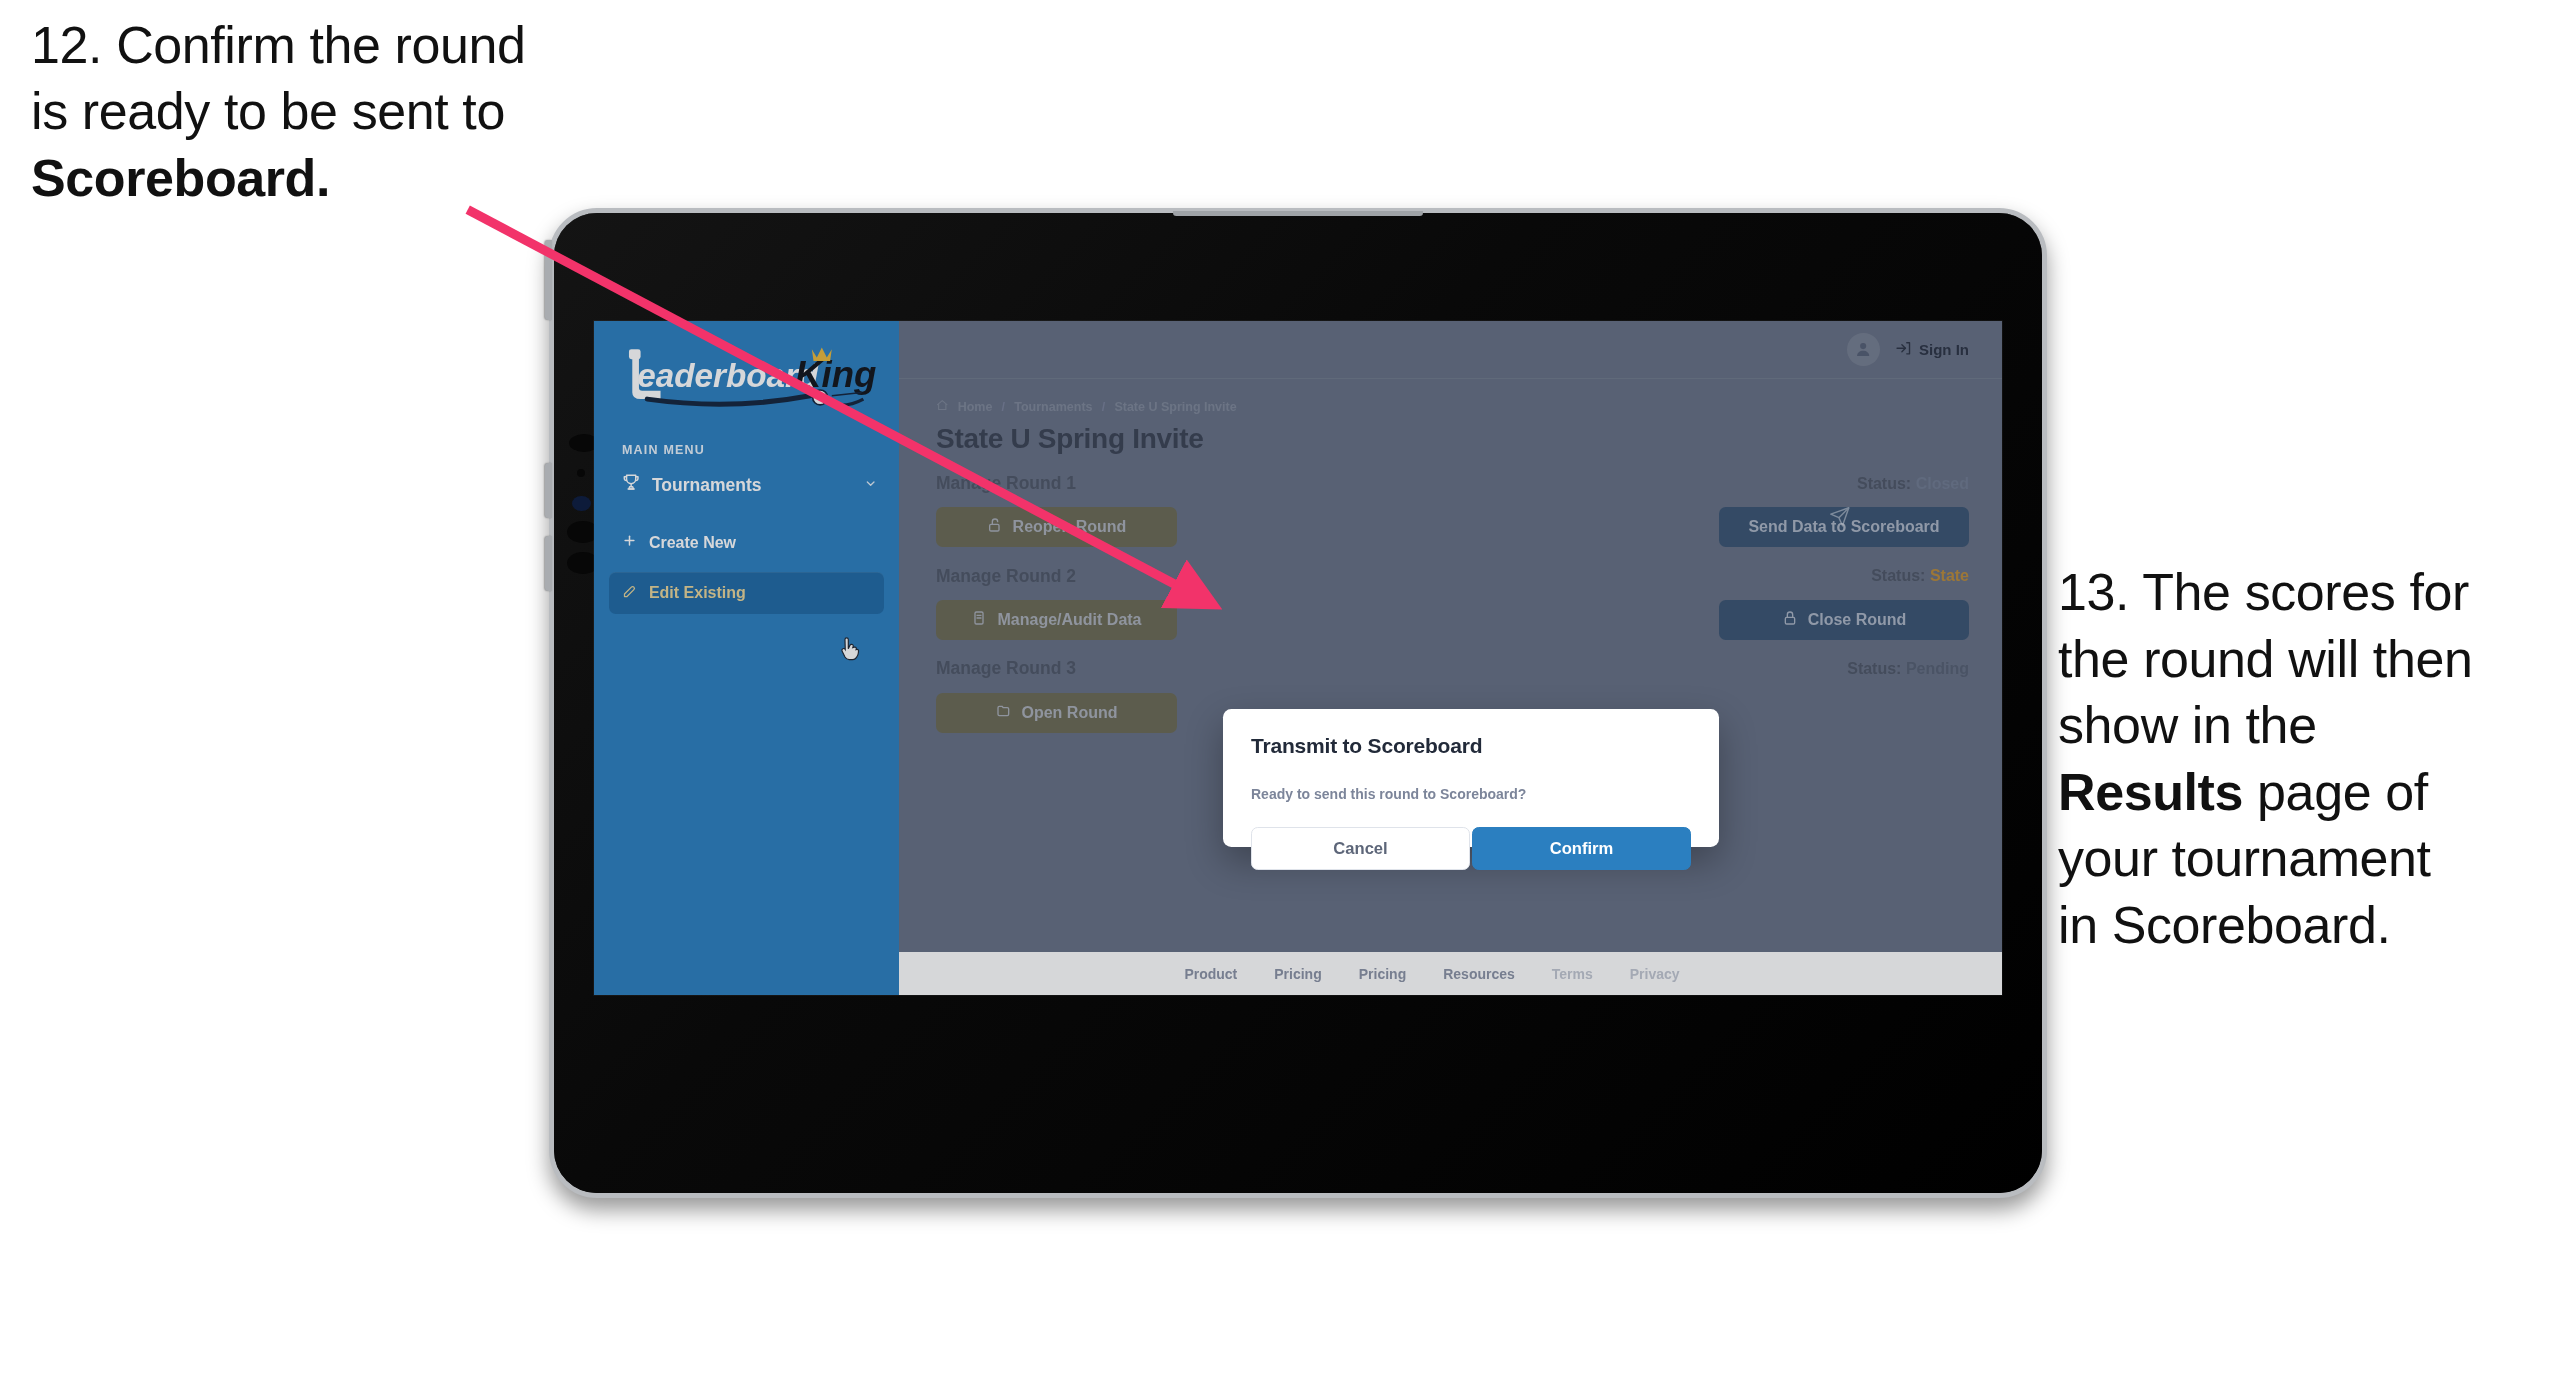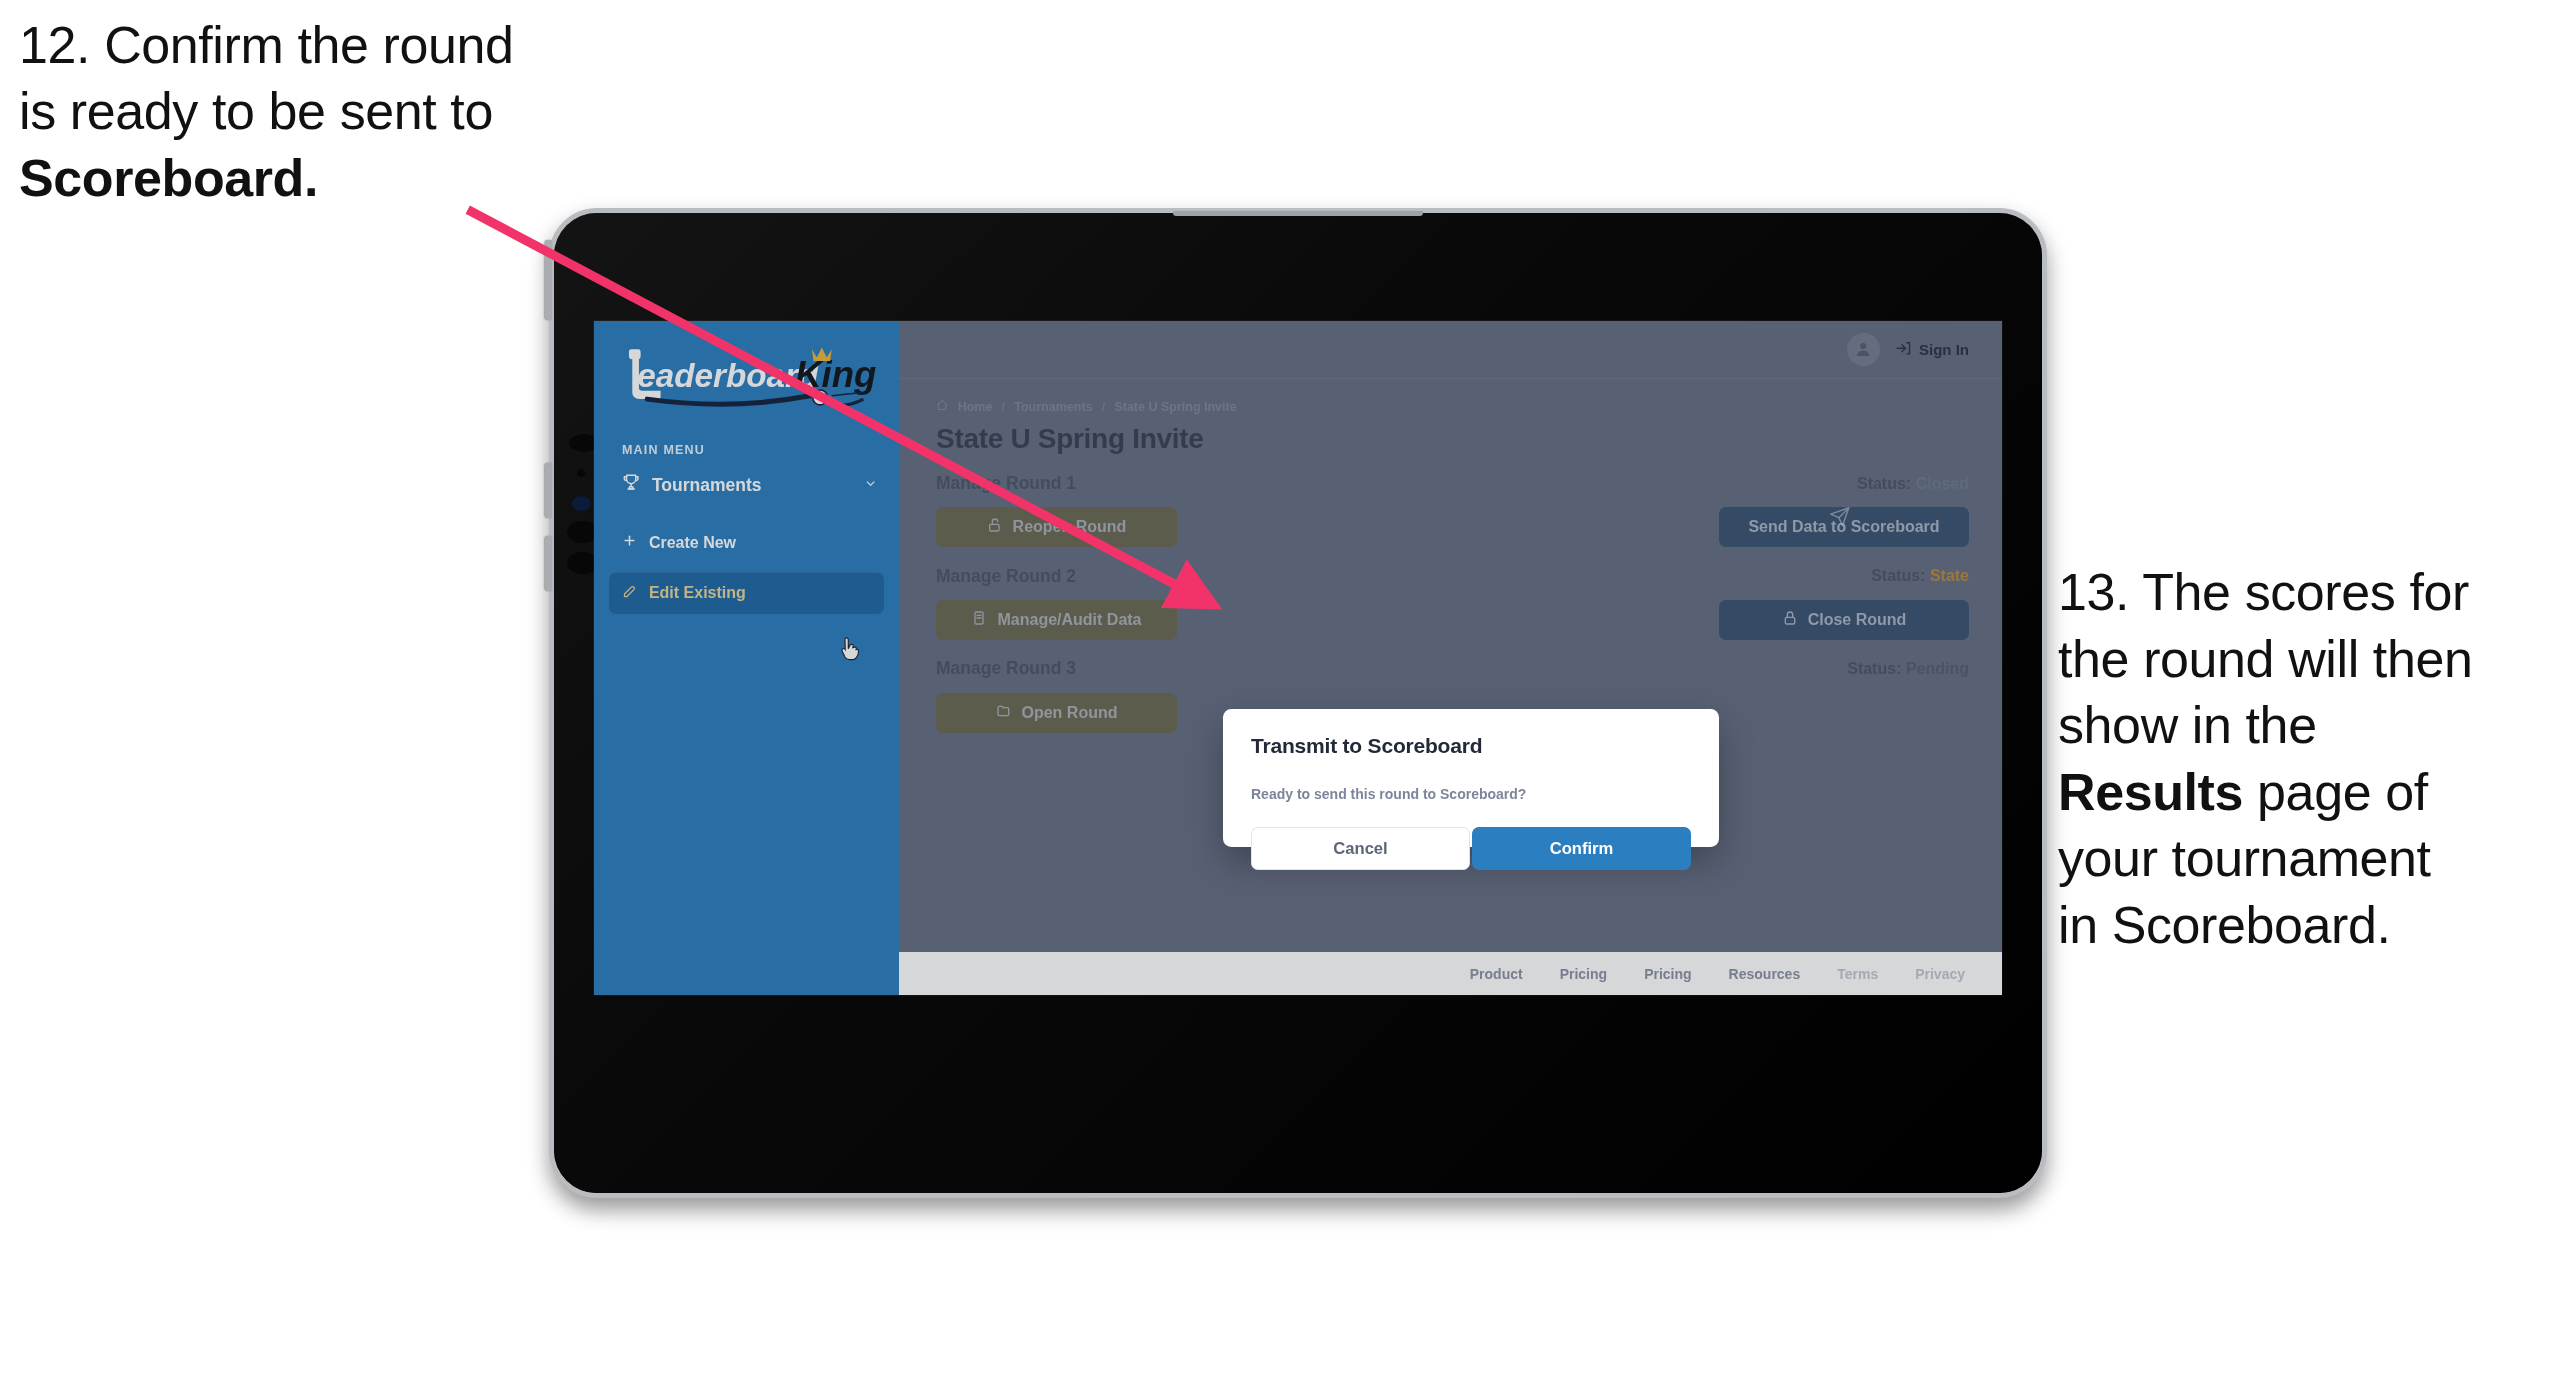--- a/index.html
+++ b/index.html
@@ -14,21 +14,21 @@
   
   .note {
     position: absolute;
     color: #111111;
     font-size: 52px;
     line-height: 1.28;
     font-weight: 400;
     letter-spacing: -0.4px;
   }
   .note b { font-weight: 700; }
-  #note-left  { left: 19px;  top: 11.6px;  width: 657px; }
+  #note-left  { left: 31px;  top: 11.6px;  width: 657px; }
   #note-right { left: 2058px; top: 559px; width: 533px; }
 
   
   .tablet {
     position: absolute;
     left: 549px; top: 208px;
     width: 1498px; height: 990px;
     background: #0b0b0b;
     border-radius: 48px;
     border: 5.8px solid #b9bcc0;
@@ -163,21 +163,21 @@
     white-space: nowrap;
   }
   .btn-muted {
     background: #6b6a55; color: #a9aeb8; min-width: 241px;
   }
   .btn-primary {
     background: #3a5472; color: #aab4c4; min-width: 250px;
   }
   .footer {
     height: 43px; background: #ffffff;
-    display: flex; align-items: center; justify-content: flex-end;
+    display: flex; align-items: center; justify-content: center;
     gap: 37px; padding-right: 37px;
   }
   .footer a {
     color: #8b93a6; font-size: 14px; font-weight: 700; text-decoration: none;
   }
   .footer a.dim { color: #c2c7d2; }
 
   
   .modal-scrim {
     position: absolute; inset: 0;

